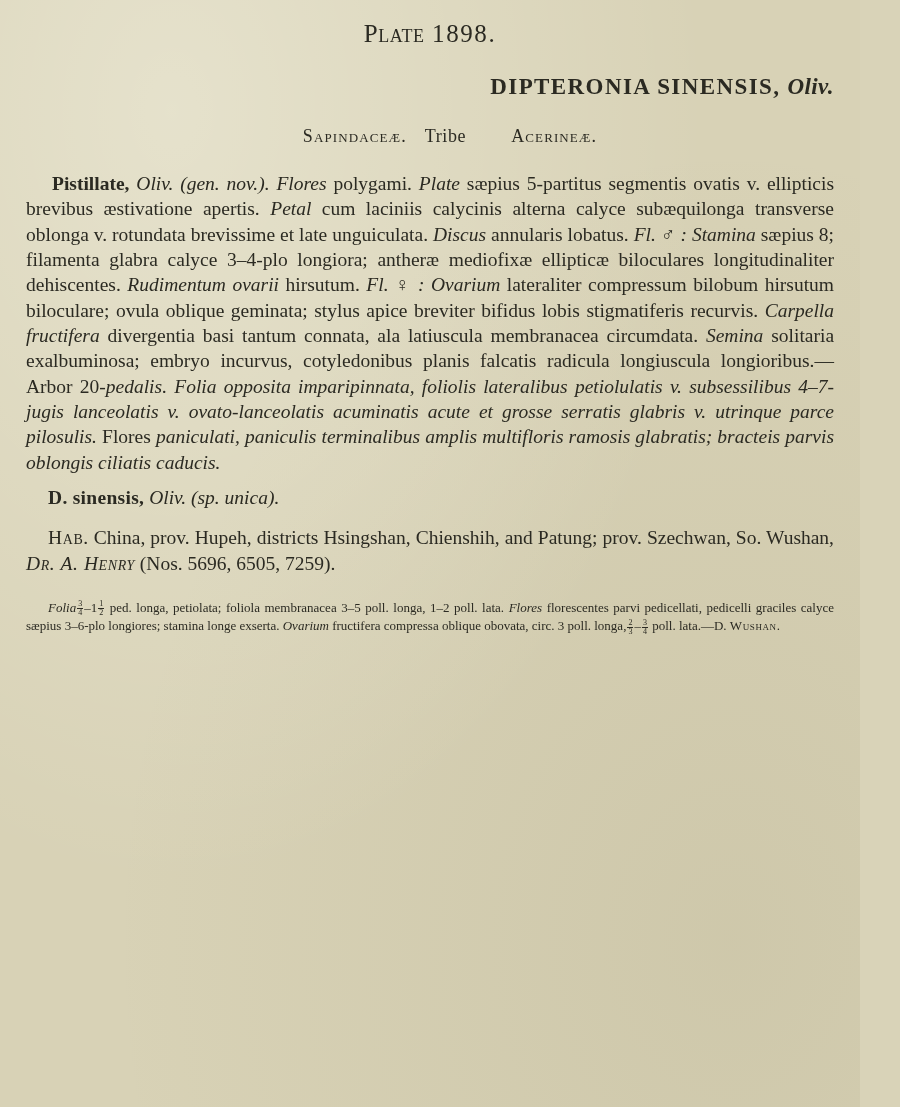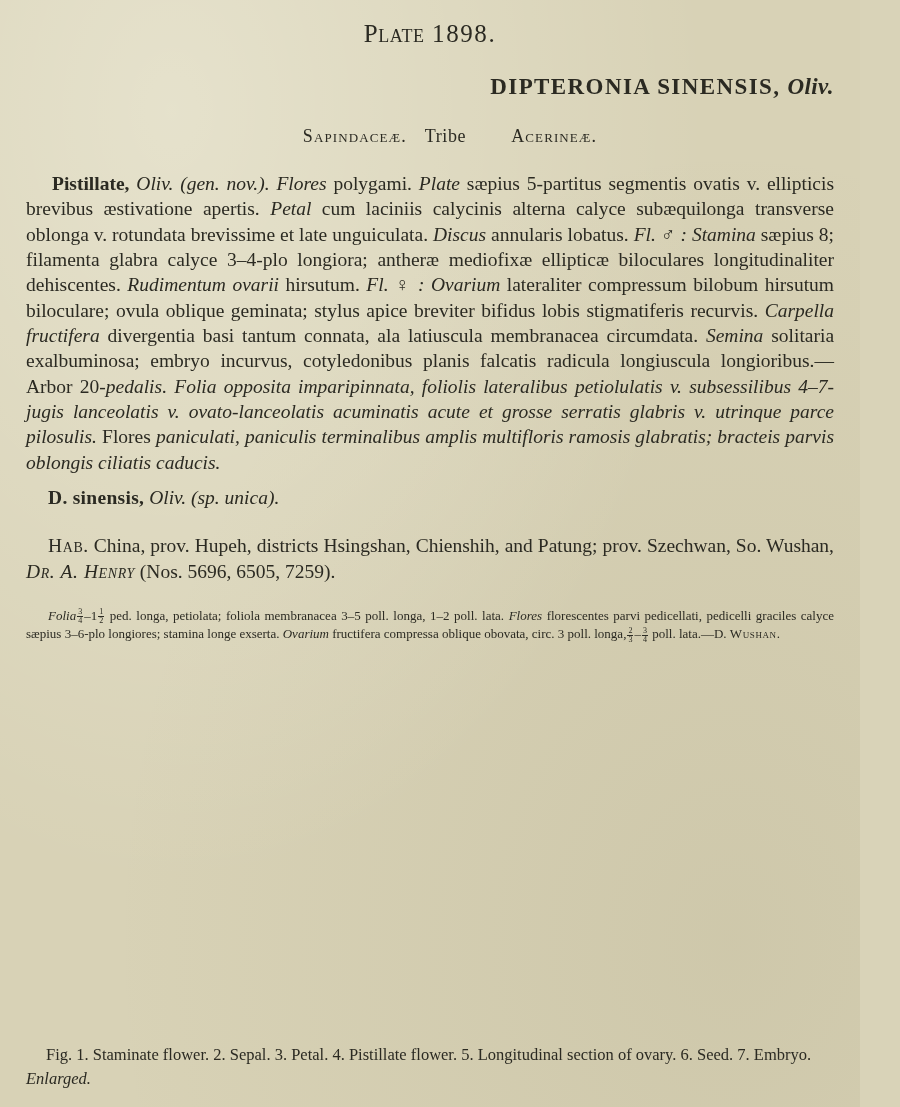--- a/index.html
+++ b/index.html
@@ -81,21 +81,21 @@
   .it { font-style: italic; }
   .bf { font-weight: bold; }
   .sc { font-variant: small-caps; letter-spacing: 0.6px; }
   .sp-block {
     margin-top: 12px;
     font-size: 19.5px;
     text-indent: 22px;
   }
   .sp-block .bf { font-weight: bold; letter-spacing: 0.3px; }
   .hab-block {
-    margin-top: 24px;
+    margin-top: 16px;
     font-size: 19.5px;
     line-height: 1.32;
     text-align: justify;
   }
   .hab-block .lead {
     display: inline-block;
     margin-left: 22px;
   }
   .desc-block {
     margin-top: 22px;
@@ -194,18 +194,14 @@
     <span class="lead it">Folia</span><span class="frac"><span class="nu">3</span><span class="de">4</span></span><span>–1</span><span class="frac"><span class="nu">1</span><span class="de">2</span></span>
     <span>ped. longa, petiolata; foliola membranacea 3–5 poll. longa, 1–2 poll. lata.</span>
     <span class="it">Flores</span>
     <span>florescentes parvi pedicellati, pedicelli graciles calyce sæpius 3–6-plo longiores; stamina longe exserta.</span>
     <span class="it">Ovarium</span>
     <span>fructifera compressa oblique obovata, circ. 3 poll. longa,</span><span class="frac"><span class="nu">2</span><span class="de">3</span></span><span>–</span><span class="frac"><span class="nu">3</span><span class="de">4</span></span>
     <span>poll. lata.—D.</span>
     <span class="sc">Wushan.</span>
   </div>
 
-  <div class="figs">
-    <span class="lead">Fig. 1. Staminate flower.   2. Sepal.   3. Petal.   4. Pistillate flower.   5. Longitudinal section of ovary.   6. Seed.   7. Embryo.</span>
-    <span class="it">Enlarged.</span>
-  </div>
 
 </div>
 
 </body></html>

